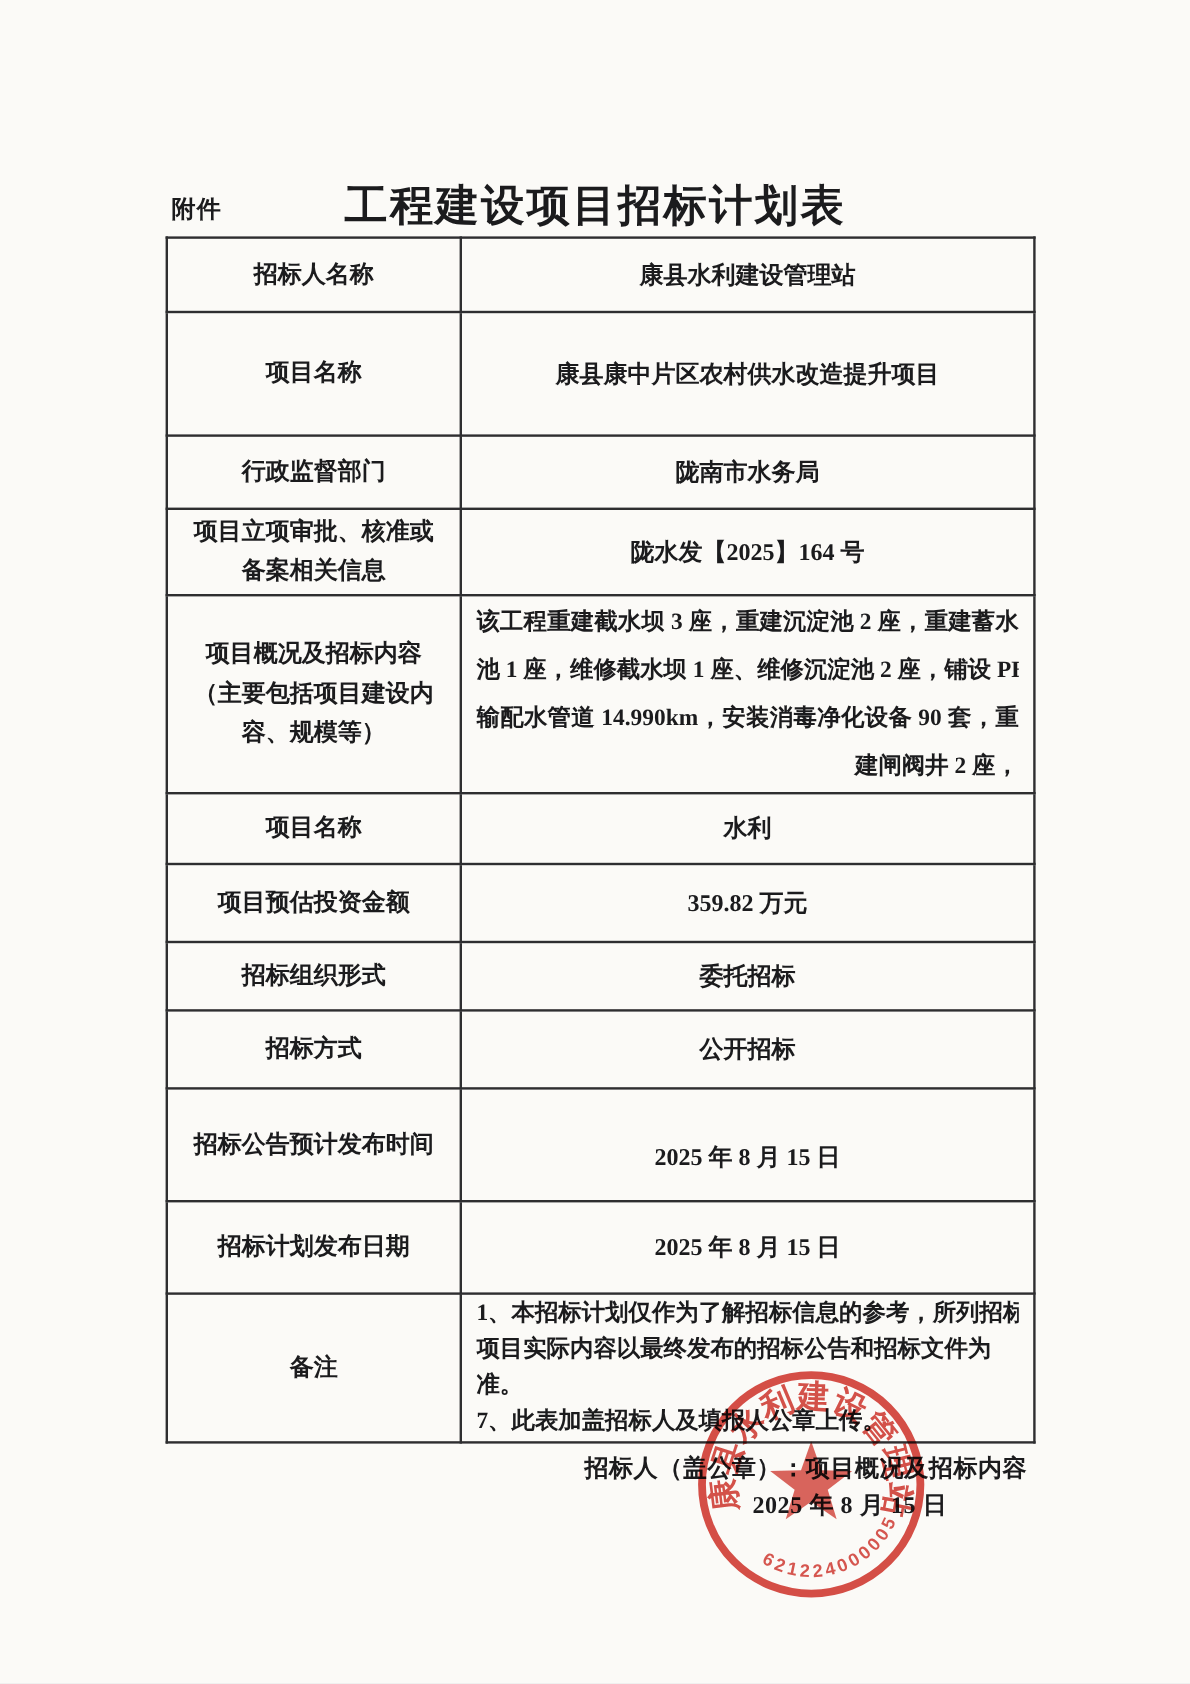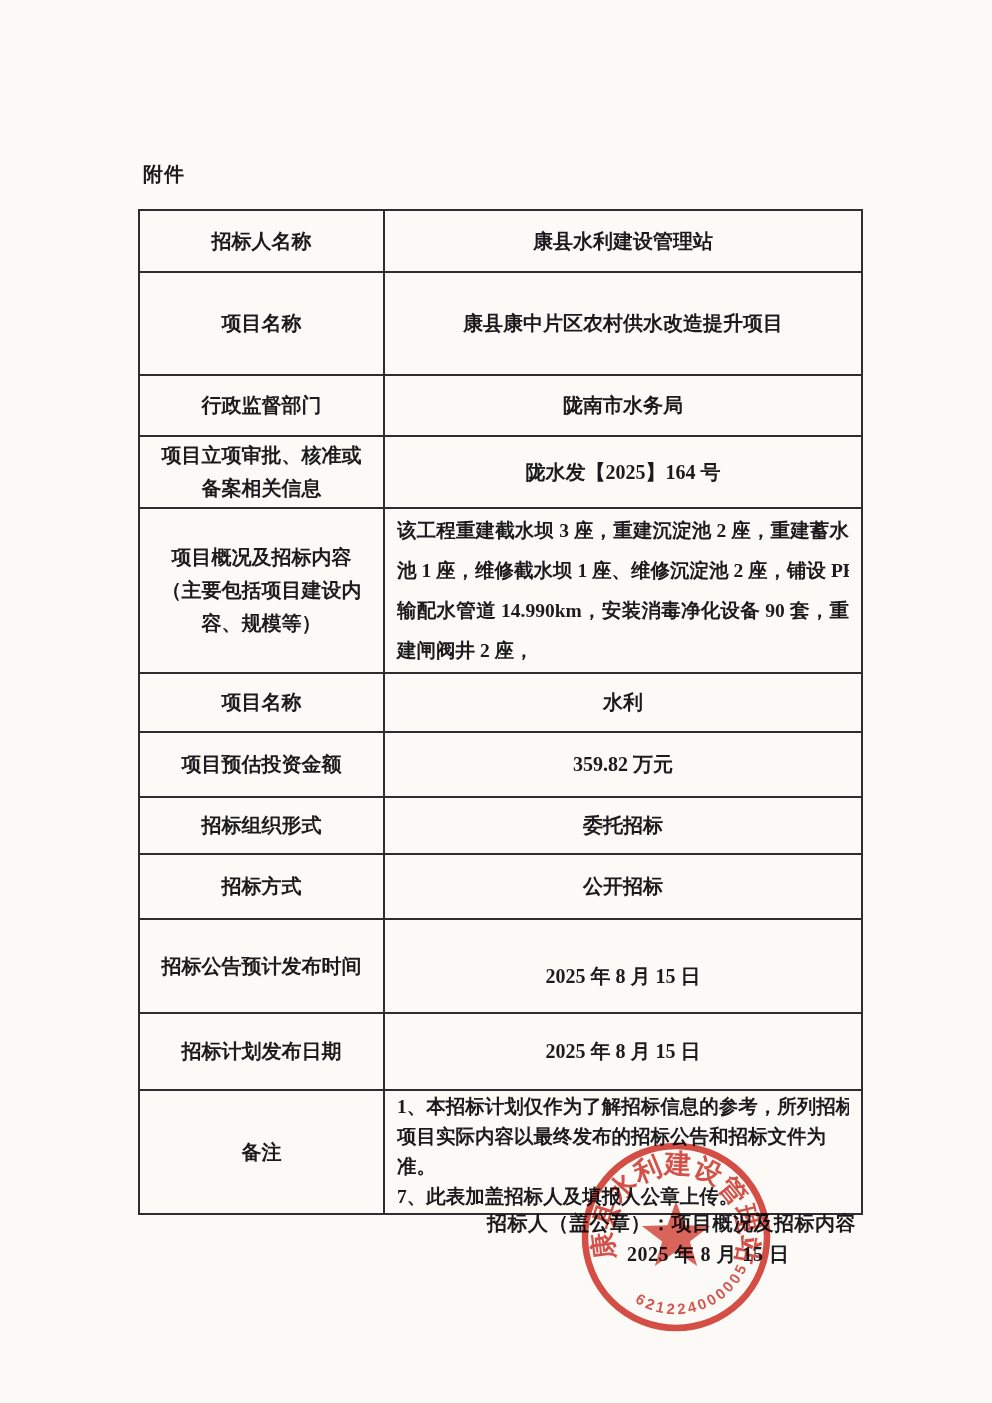--- a/index.html
+++ b/index.html
@@ -16,21 +16,21 @@
     position:absolute;left:143px;top:115px;
     font-size:20px;font-weight:600;letter-spacing:1px;margin-top:46px;
   }
   .doc-title{
     position:absolute;left:0;right:0;top:147px;
     text-align:center;
     font-size:36px;font-weight:700;letter-spacing:2px;
     font-family:"Liberation Serif","DejaVu Serif",serif;
   }
   table.plan{
-    position:absolute;left:138px;top:209px;
+    position:absolute;left:138px;top:197px;
     width:723px;
     border-collapse:collapse;
     table-layout:fixed;
   }
   table.plan td{
     border:2px solid #2e2e30;
     font-size:20px;font-weight:600;
     vertical-align:middle;
     padding:0 12px;
   }
@@ -50,21 +50,21 @@
   tr.r10 td{height:72px;}
   tr.r11 td{height:75px;}
   tr.r12 td{height:122px;}
   tr.r10 td.value{padding-top:20px;}
   td.overview-cell{padding:0 13px;margin-left:39px;}
   td.overview-cell .jline{
     line-height:40px;font-size:19.5px;
     text-align:justify;text-align-last:justify;
     white-space:nowrap;overflow:hidden;
   }
-  td.overview-cell .cline{line-height:40px;font-size:19.5px;text-align:left;}
+  td.overview-cell .cline{line-height:40px;font-size:19.5px;text-align:right;}
   td.remark-cell{padding:1px 13px;vertical-align:middle;}
   td.remark-cell .rline{
     line-height:30px;font-size:19.5px;
     text-align:left;white-space:nowrap;overflow:hidden;
   }
   .sig-line1{
     position:absolute;left:487px;top:1210px;
     font-size:20px;font-weight:600;letter-spacing:.5px;
   }
   .sig-line2{
@@ -79,20 +79,21 @@
   }
   .seal svg{display:block;}
 </style>
 </head>
 <body>
 
 <div class="page">
 
   <div class="attachment">附件</div>
 
+  <div class="doc-title">工程建设项目招标计划表</div>
 
   <table class="plan">
     <colgroup>
         <col class="c-label">
         <col class="c-value">
       </colgroup>
     <tbody>
       <tr class="r1">
         <td class="label">招标人名称</td>
         <td class="value">康县水利建设管理站</td>

